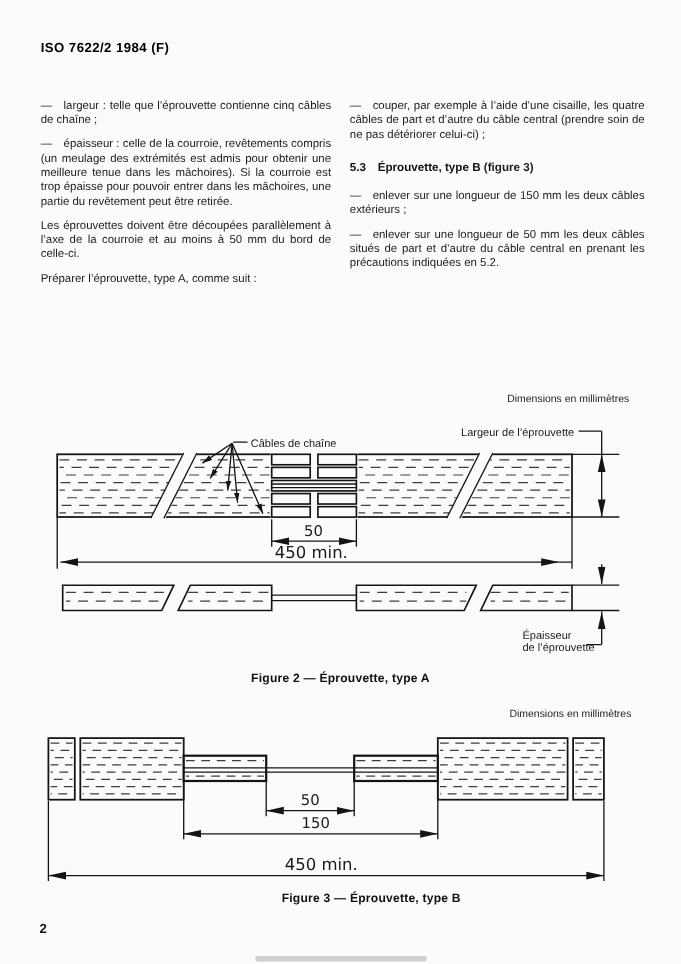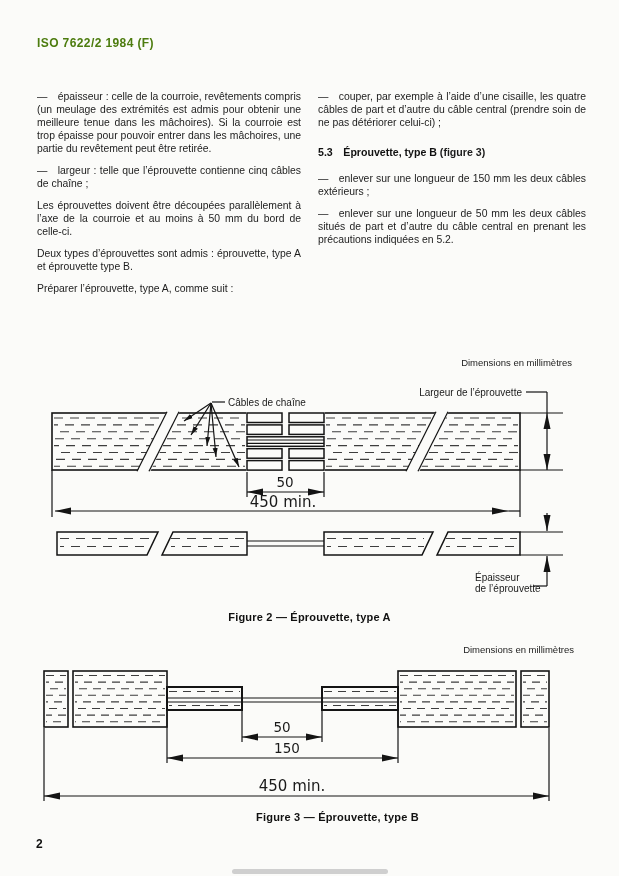--- a/index.html
+++ b/index.html
@@ -7,21 +7,21 @@
     width:619px;height:876px;
     background:#fbfbf9;
     font-family:"Liberation Sans", sans-serif;
     color:#1c1c1c;
     position:relative;
     overflow:hidden;
   }
   .abs{position:absolute;}
   #doc-ref{
     left:37px;top:36px;
-    font-size:12px;font-weight:bold;letter-spacing:.4px;color:#4d7c0f;
+    font-size:12px;font-weight:bold;letter-spacing:.4px;color:#000000;
   }
   .col{top:90px;font-size:10.4px;line-height:13px;text-align:justify;}
   #left-col{left:37px;width:264px;}
   #right-col{left:318px;width:268px;}
   .col p{margin:0 0 9px 0;}
   .col p.heading{margin:17px 0 13px 0;font-size:10.6px;font-weight:bold;}
   .col p.heading b{color:#111;}
   .dim-note{font-size:9.5px;color:#222;}
   #dim-note-2{right:47px;top:357px;}
   #dim-note-3{right:45px;top:644px;}
@@ -46,24 +46,23 @@
   svg .lbl{font-family:"Liberation Sans",sans-serif;font-size:10px;}
   svg .num{font-family:"DejaVu Sans",sans-serif;font-size:13.5px;}
   svg .numbig{font-family:"DejaVu Sans",sans-serif;font-size:15px;}
 </style>
 </head>
 <body>
 
 <div class="abs" id="doc-ref">ISO 7622/2 1984 (F)</div>
 
 <div class="abs col" id="left-col">
+    <p class="bullet">—  largeur : telle que l’éprouvette contienne cinq câbles de chaîne ;</p>
     <p class="bullet">—  épaisseur : celle de la courroie, revêtements compris (un meulage des extrémités est admis pour obtenir une meilleure tenue dans les mâchoires). Si la courroie est trop épaisse pour pouvoir entrer dans les mâchoires, une partie du revêtement peut être retirée.</p>
-    <p class="bullet">—  largeur : telle que l’éprouvette contienne cinq câbles de chaîne ;</p>
     <p class="para">Les éprouvettes doivent être découpées parallèlement à l’axe de la courroie et au moins à 50 mm du bord de celle-ci.</p>
-    <p class="para">Deux types d’éprouvettes sont admis : éprouvette, type A et éprouvette type B.</p>
     <p class="para">Préparer l’éprouvette, type A, comme suit :</p>
   </div>
 <div class="abs col" id="right-col">
     <p class="bullet">—  couper, par exemple à l’aide d’une cisaille, les quatre câbles de part et d’autre du câble central (prendre soin de ne pas détériorer celui-ci) ;</p>
     <p class="heading"><b>5.3 Éprouvette, type B</b><span> (figure 3)</span></p>
     <p class="bullet">—  enlever sur une longueur de 150 mm les deux câbles extérieurs ;</p>
     <p class="bullet">—  enlever sur une longueur de 50 mm les deux câbles situés de part et d’autre du câble central en prenant les précautions indiquées en 5.2.</p>
   </div>
 
 <div class="abs dim-note" id="dim-note-2">Dimensions en millimètres</div>

